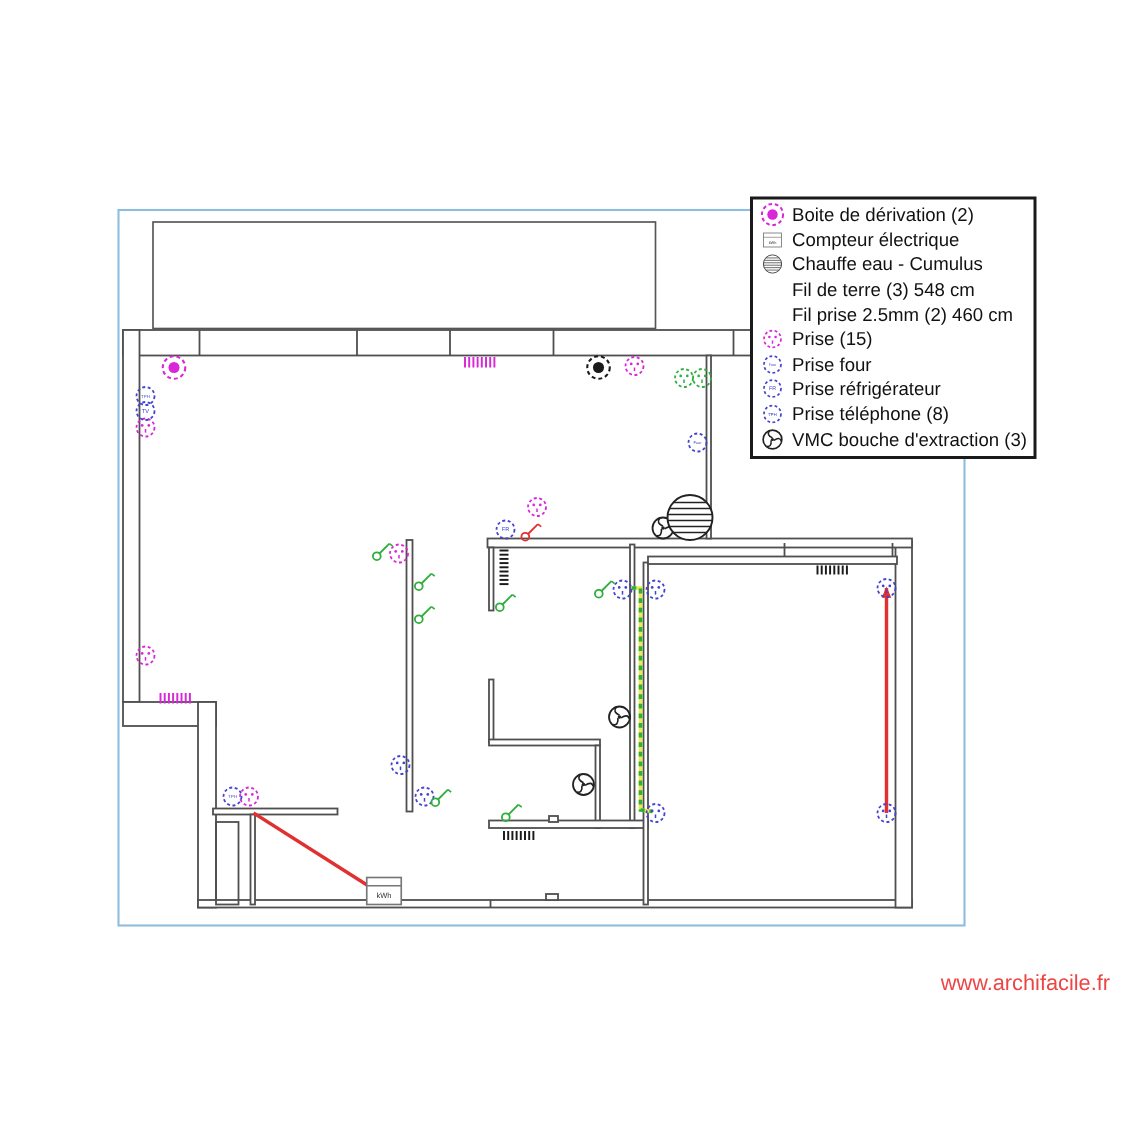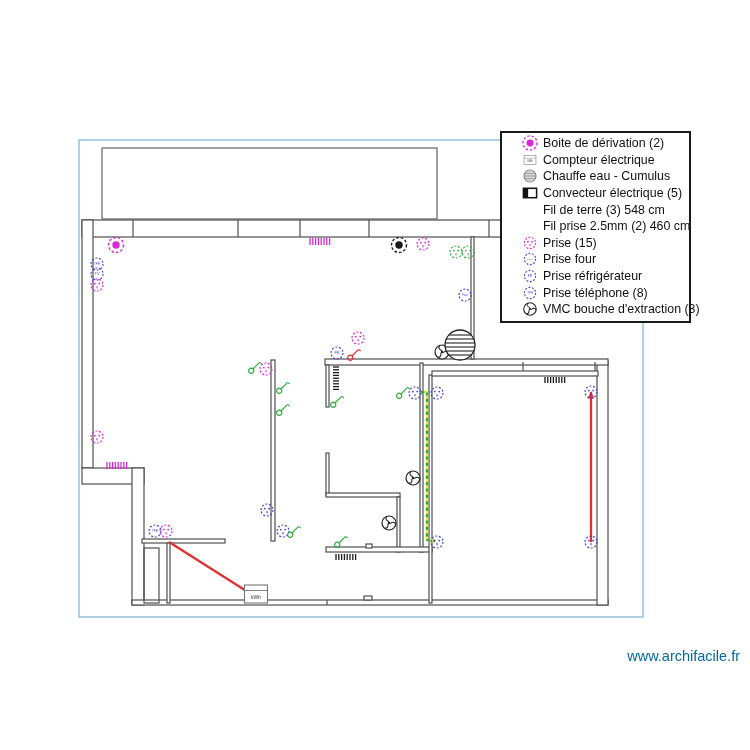--- a/index.html
+++ b/index.html
@@ -1,24 +1,24 @@
 <!DOCTYPE html>
 <html><head>
 <meta charset="utf-8">
 <style>
   html,body{margin:0;padding:0;background:#ffffff;}
   body{width:750px;height:750px;position:relative;font-family:"Liberation Sans",sans-serif;overflow:hidden;}
   .stage{position:absolute;inset:0;}
   svg.plan{position:absolute;left:0;top:0;}
   .legend{position:absolute;left:500px;top:131px;width:191px;background:#ffffff;
-          border:2px solid #1a1a1a;padding:2px 3px 3px 20px;box-sizing:border-box;z-index:5;}
+          border:2px solid #1a1a1a;padding:2px 3px 3px 5px;box-sizing:border-box;z-index:5;}
   .legend-row{display:flex;align-items:center;height:16.6px;gap:5px;}
   .legend-row .ic{width:16px;height:16px;flex:0 0 16px;display:flex;align-items:center;justify-content:center;}
   .legend-row .lbl{font-size:12.4px;color:#111;white-space:nowrap;}
-  .watermark{position:absolute;top:648px;right:10px;font-size:14.5px;color:#0369a1;z-index:6;}
+  .watermark{position:absolute;top:648px;right:10px;font-size:14.5px;color:#ef4444;z-index:6;}
 </style>
 </head>
 <body>
 
 <div class="stage">
 
   <svg class="plan" width="750" height="750" viewBox="0 0 750 750">
 
     <rect x="79" y="140" width="564" height="477" fill="none" stroke="#8fbdde" stroke-width="1.4"></rect>
 
@@ -355,31 +355,20 @@
                 <line x1="-14.9" y1="-2" x2="14.9" y2="-2" stroke="#222" stroke-width="1.1"></line>
                 <line x1="-14.9" y1="2" x2="14.9" y2="2" stroke="#222" stroke-width="1.1"></line>
                 <line x1="-13.7" y1="6" x2="13.7" y2="6" stroke="#222" stroke-width="1.1"></line>
                 <line x1="-11.2" y1="10" x2="11.2" y2="10" stroke="#222" stroke-width="1.1"></line>
               </g>
             </svg>
           </span>
           <span class="lbl">Chauffe eau - Cumulus</span>
         </div>
         <div class="legend-row">
-          <span class="ic">
-            <svg width="16" height="16" viewBox="-8.5 -8.5 17 17">
-              <g>
-                <rect x="-7" y="-5" width="14" height="10" fill="#ffffff" stroke="#111" stroke-width="1.6"></rect>
-                <rect x="-7" y="-5" width="5" height="10" fill="#111"></rect>
-              </g>
-            </svg>
-          </span>
-          <span class="lbl">Convecteur électrique (5)</span>
-        </div>
-        <div class="legend-row">
           <span class="ic"></span>
           <span class="lbl">Fil de terre (3) 548 cm</span>
         </div>
         <div class="legend-row">
           <span class="ic"></span>
           <span class="lbl">Fil prise 2.5mm (2) 460 cm</span>
         </div>
         <div class="legend-row">
           <span class="ic">
             <svg width="16" height="16" viewBox="-8.5 -8.5 17 17">

